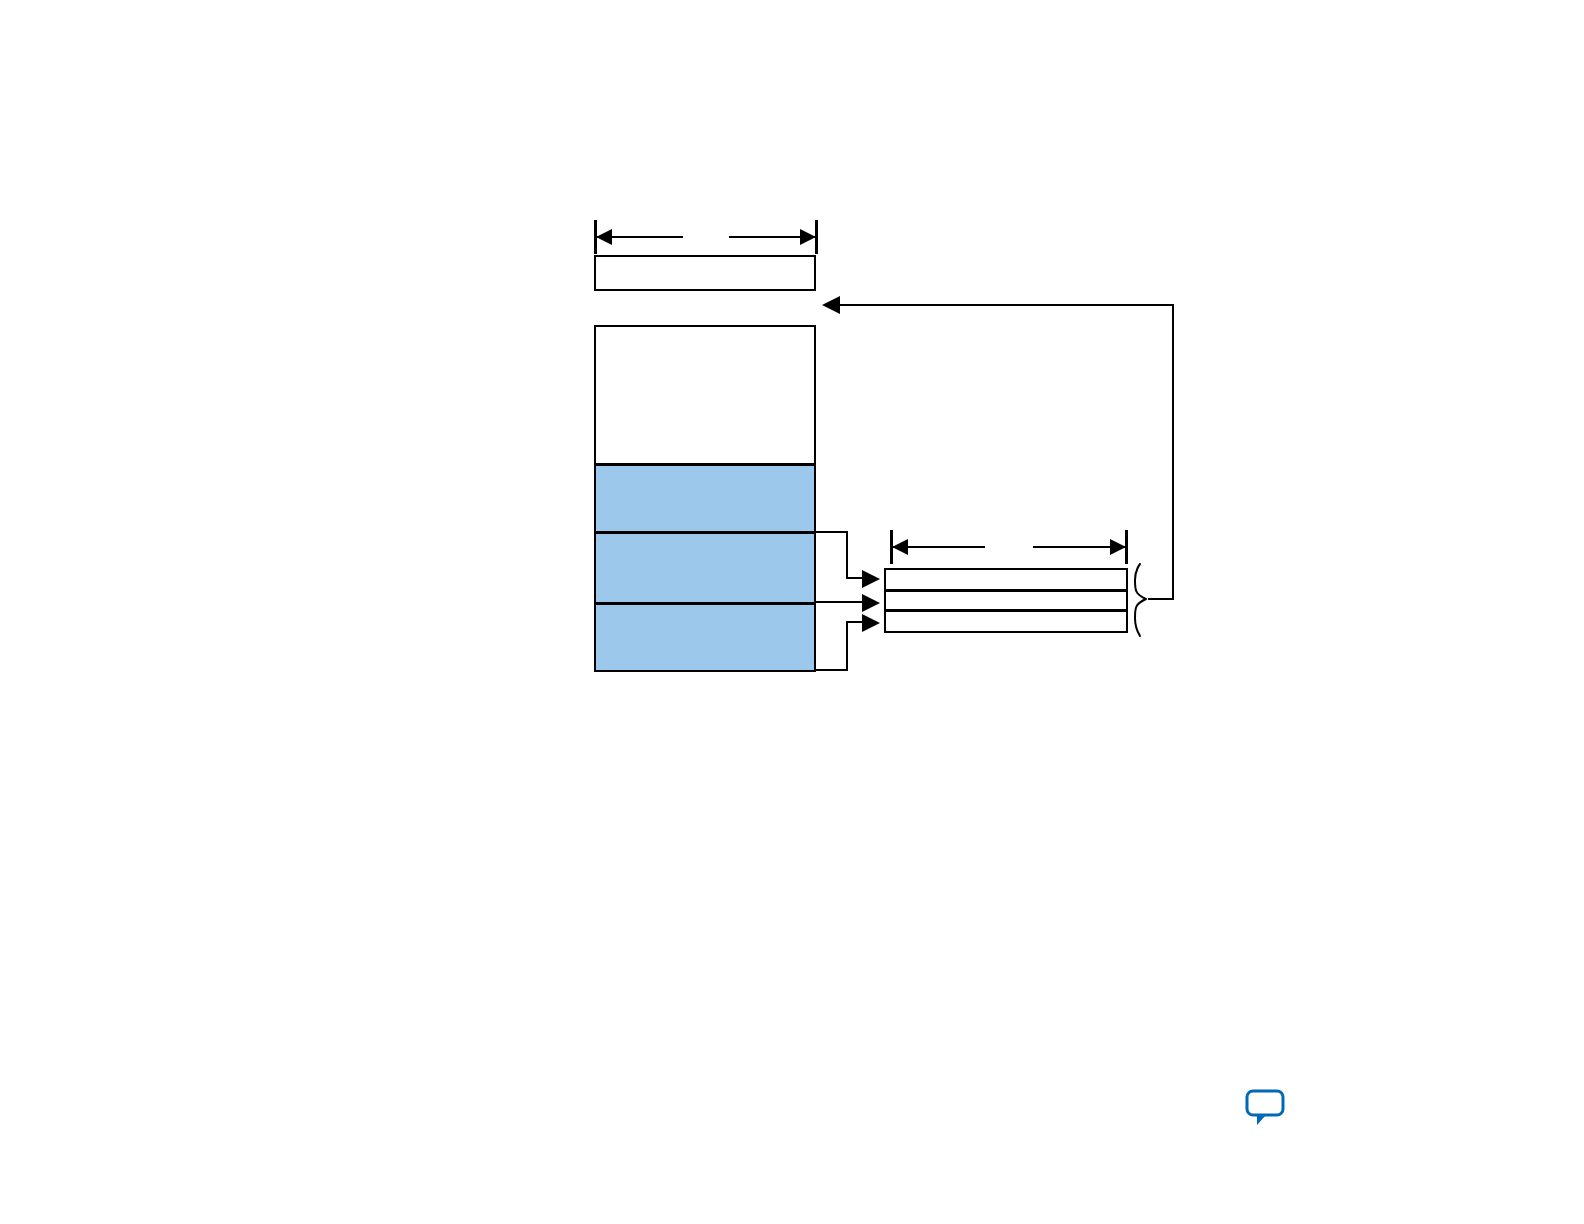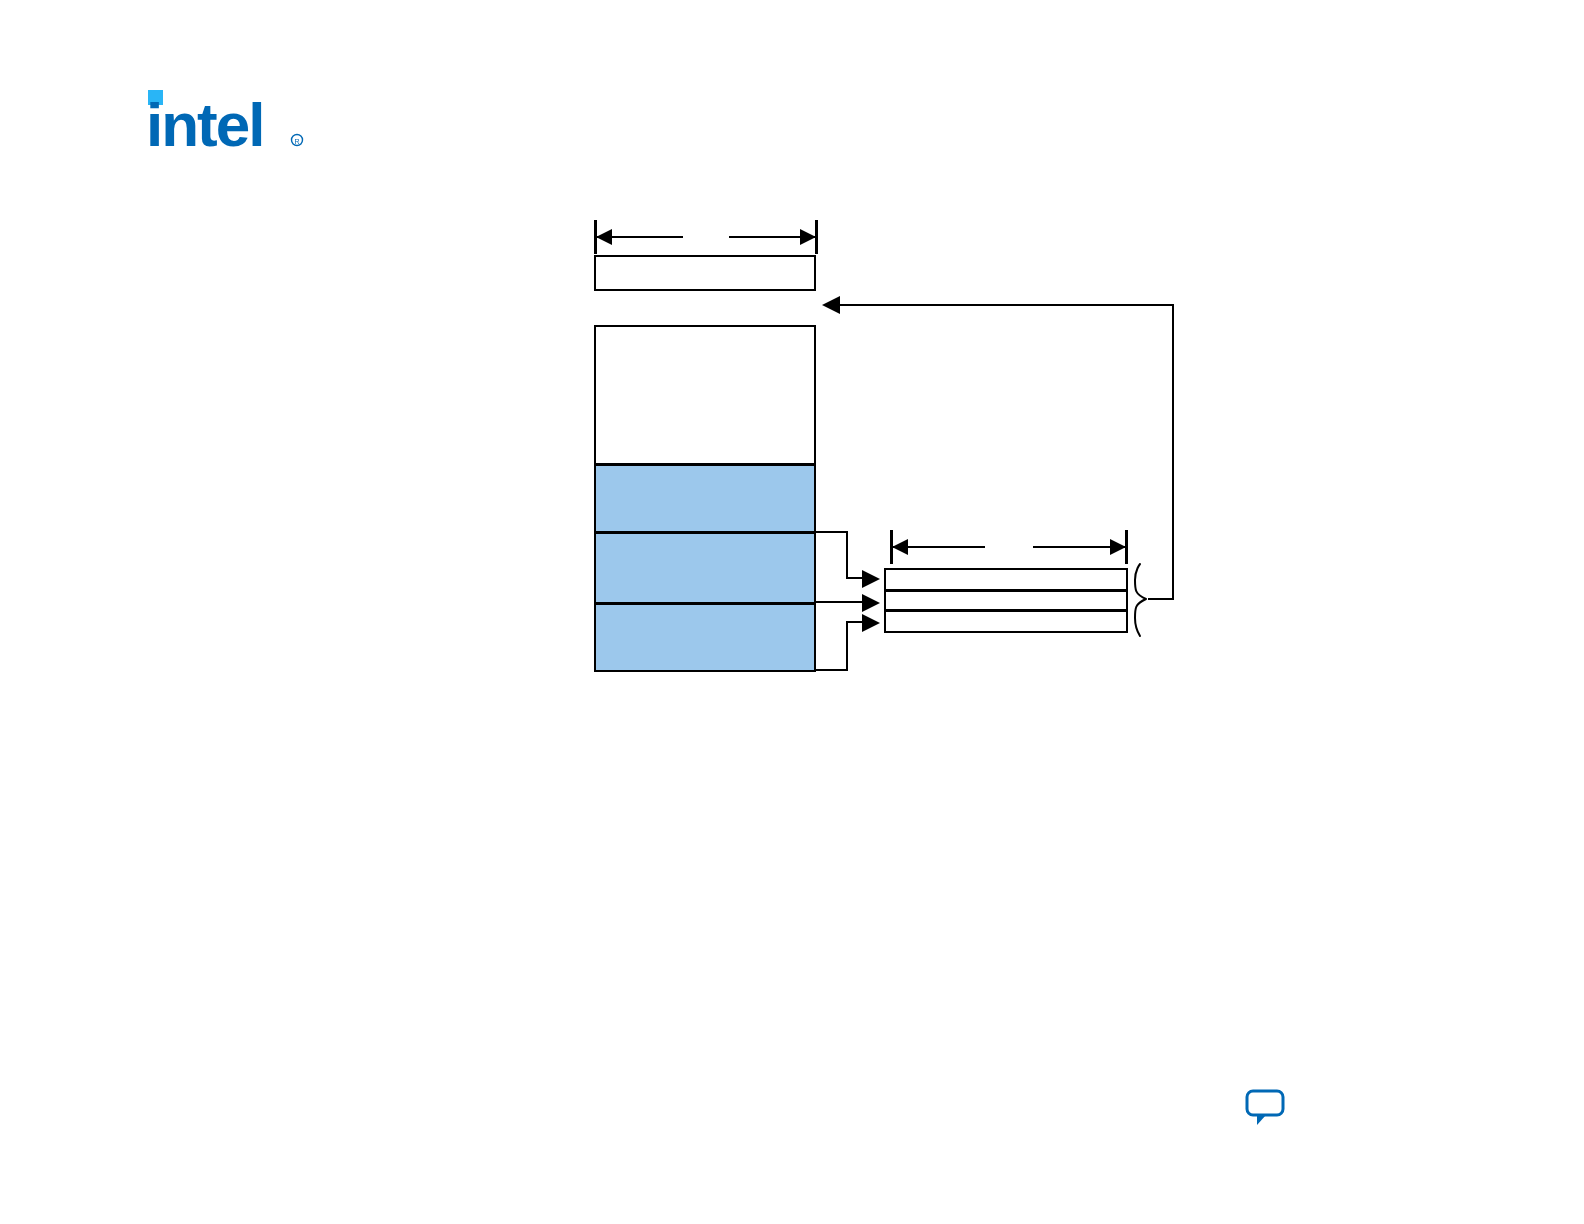--- a/index.html
+++ b/index.html
@@ -135,31 +135,20 @@
     line-height: 15px;
     color: #000000;
     white-space: pre;
   }
 </style>
 </head>
 <body>
 
 <div id="page">
 
-  <div id="intel-logo">
-    <svg viewBox="0 0 160 62" width="160" height="62" xmlns="http://www.w3.org/2000/svg">
-
-      <rect x="2" y="2" width="15" height="15" fill="#29B5F6"></rect>
-
-      <text x="0" y="58" font-family="'Liberation Sans', sans-serif" font-size="62" font-weight="700" letter-spacing="-2" fill="#0068B5">intel</text>
-
-      <circle cx="151" cy="52" r="5.5" fill="none" stroke="#0068B5" stroke-width="1.4"></circle>
-      <text x="151" y="55.5" font-family="'Liberation Sans', sans-serif" font-size="7" fill="#0068B5" text-anchor="middle">R</text>
-    </svg>
-  </div>
 
   <div class="dim" style="left:594px; top:220px; width:224px;">
     <div class="tick left"></div>
     <div class="tick right"></div>
     <div class="shaft" style="left:3px; width:86px;"></div>
     <div class="shaft" style="right:3px; width:86px;"></div>
     <div class="head left"></div>
     <div class="head right"></div>
     <div class="label"></div>
   </div>

